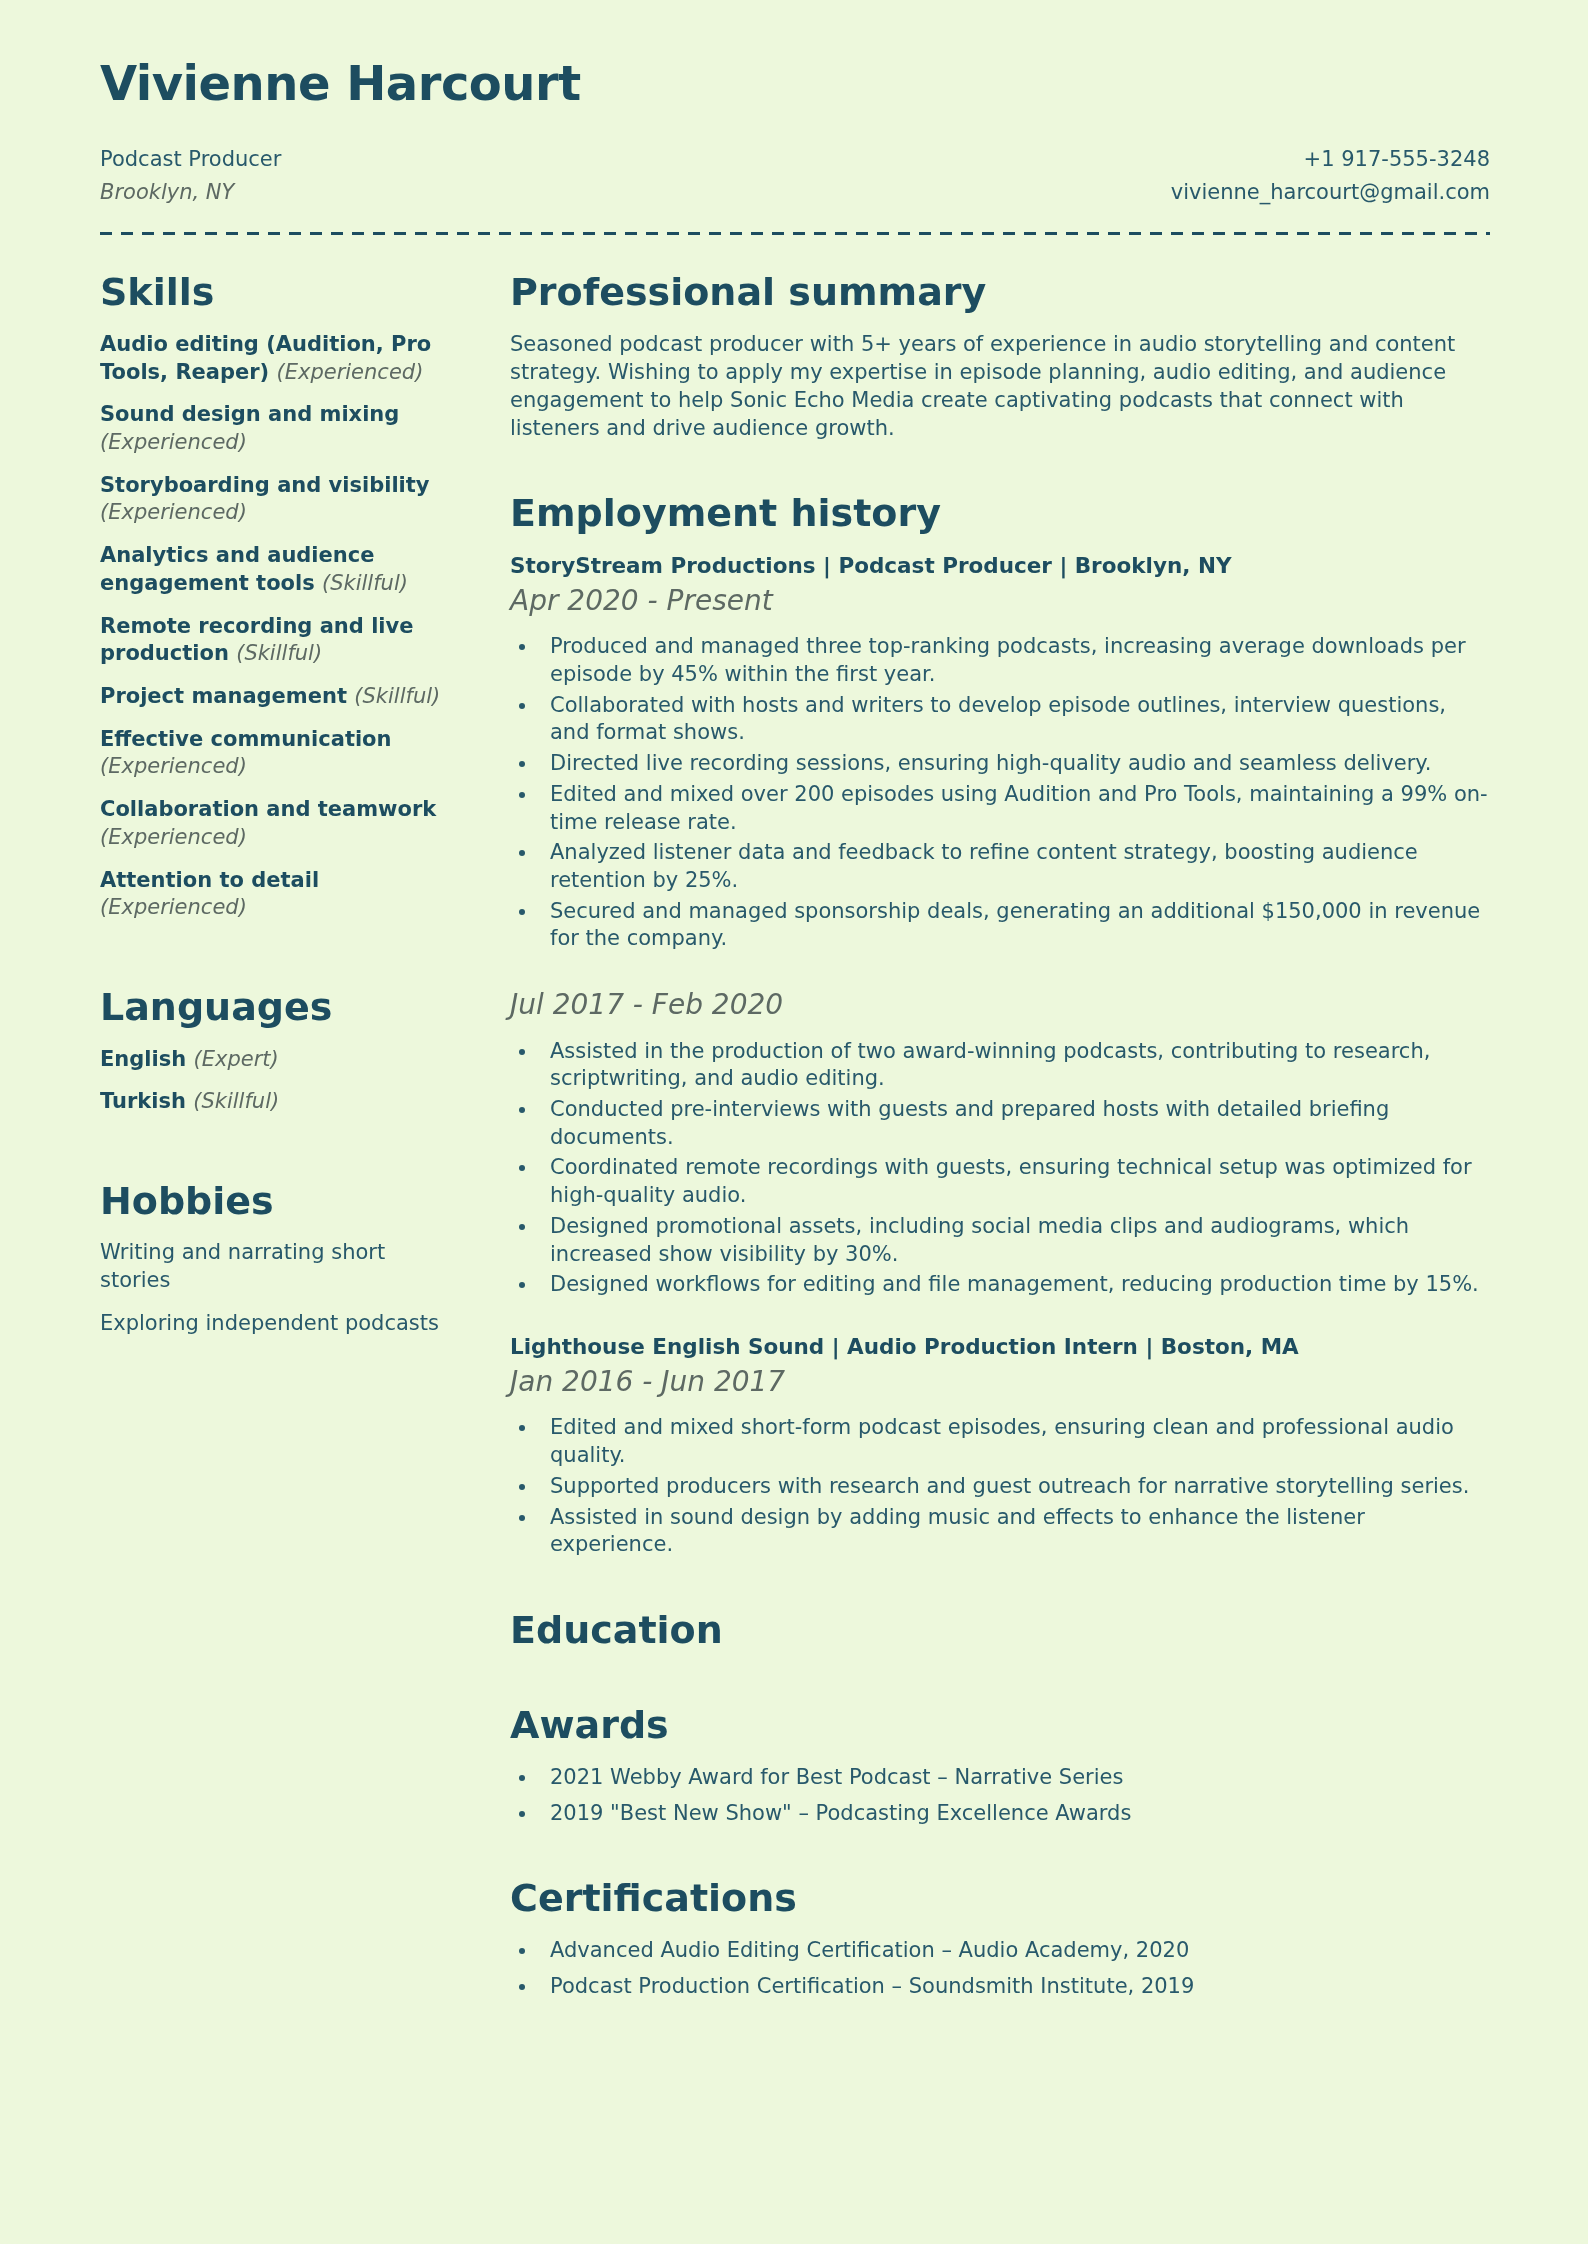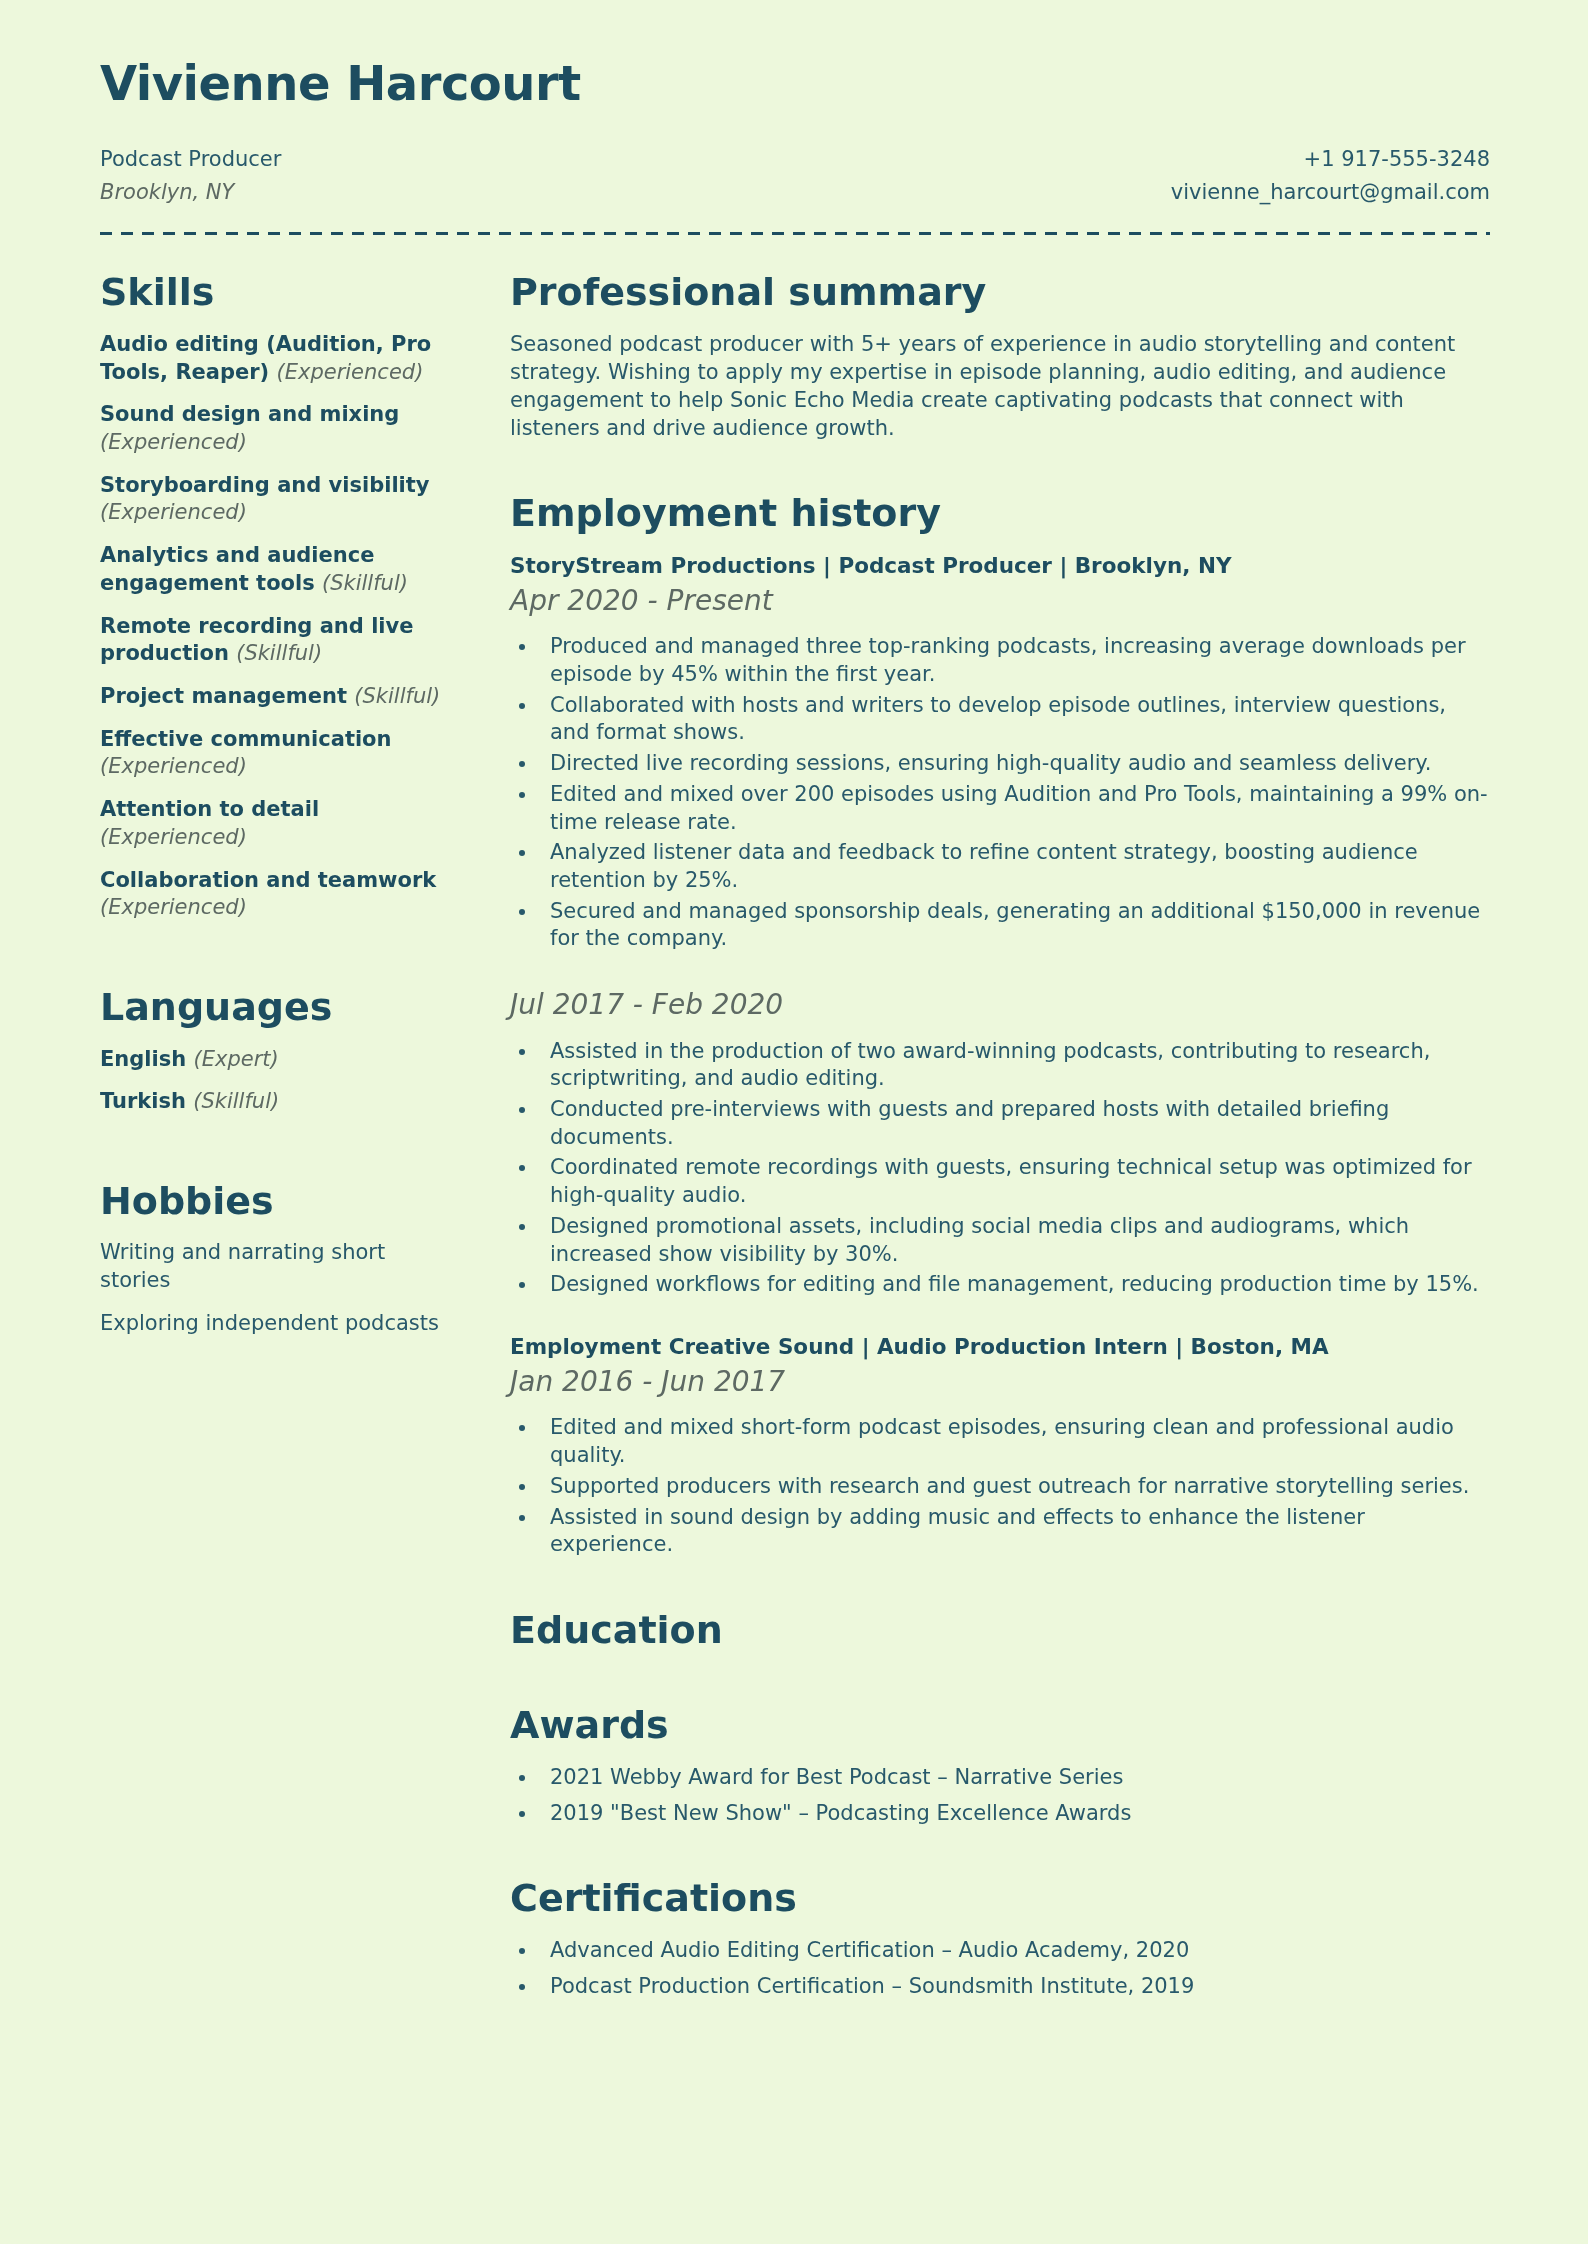--- a/index.html
+++ b/index.html
@@ -148,23 +148,23 @@
           <div class="skill"><span>Storyboarding and visibility</span> <span class="level">(Experienced)</span></div>
 
           <div class="skill"><span>Analytics and audience engagement tools</span> <span class="level">(Skillful)</span></div>
 
           <div class="skill"><span>Remote recording and live production</span> <span class="level">(Skillful)</span></div>
 
           <div class="skill"><span>Project management</span> <span class="level">(Skillful)</span></div>
 
           <div class="skill"><span>Effective communication</span> <span class="level">(Experienced)</span></div>
 
+          <div class="skill"><span>Collaboration and teamwork</span> <span class="level">(Experienced)</span></div>
+
           <div class="skill"><span>Attention to detail</span> <span class="level">(Experienced)</span></div>
-
-          <div class="skill"><span>Collaboration and teamwork</span> <span class="level">(Experienced)</span></div>
         </div>
 
       <h2 class="gap-top">Languages</h2>
       <div>
 
           <div class="skill"><span>English</span> <span class="level">(Expert)</span></div>
 
           <div class="skill"><span>Turkish</span> <span class="level">(Skillful)</span></div>
         </div>
 
@@ -214,21 +214,21 @@
 
                 <li>Coordinated remote recordings with guests, ensuring technical setup was optimized for high-quality audio.</li>
 
                 <li>Designed promotional assets, including social media clips and audiograms, which increased show visibility by 30%.</li>
 
                 <li>Designed workflows for editing and file management, reducing production time by 15%.</li>
               </ul>
           </section>
 
           <section class="job">
-            <h3>Employment Creative Sound | Audio Production Intern | Boston, MA</h3>
+            <h3>Lighthouse English Sound | Audio Production Intern | Boston, MA</h3>
             <div class="dates">Jan 2016 - Jun 2017</div>
             <ul class="bullets">
 
                 <li>Edited and mixed short-form podcast episodes, ensuring clean and professional audio quality.</li>
 
                 <li>Supported producers with research and guest outreach for narrative storytelling series.</li>
 
                 <li>Assisted in sound design by adding music and effects to enhance the listener experience.</li>
               </ul>
           </section>

